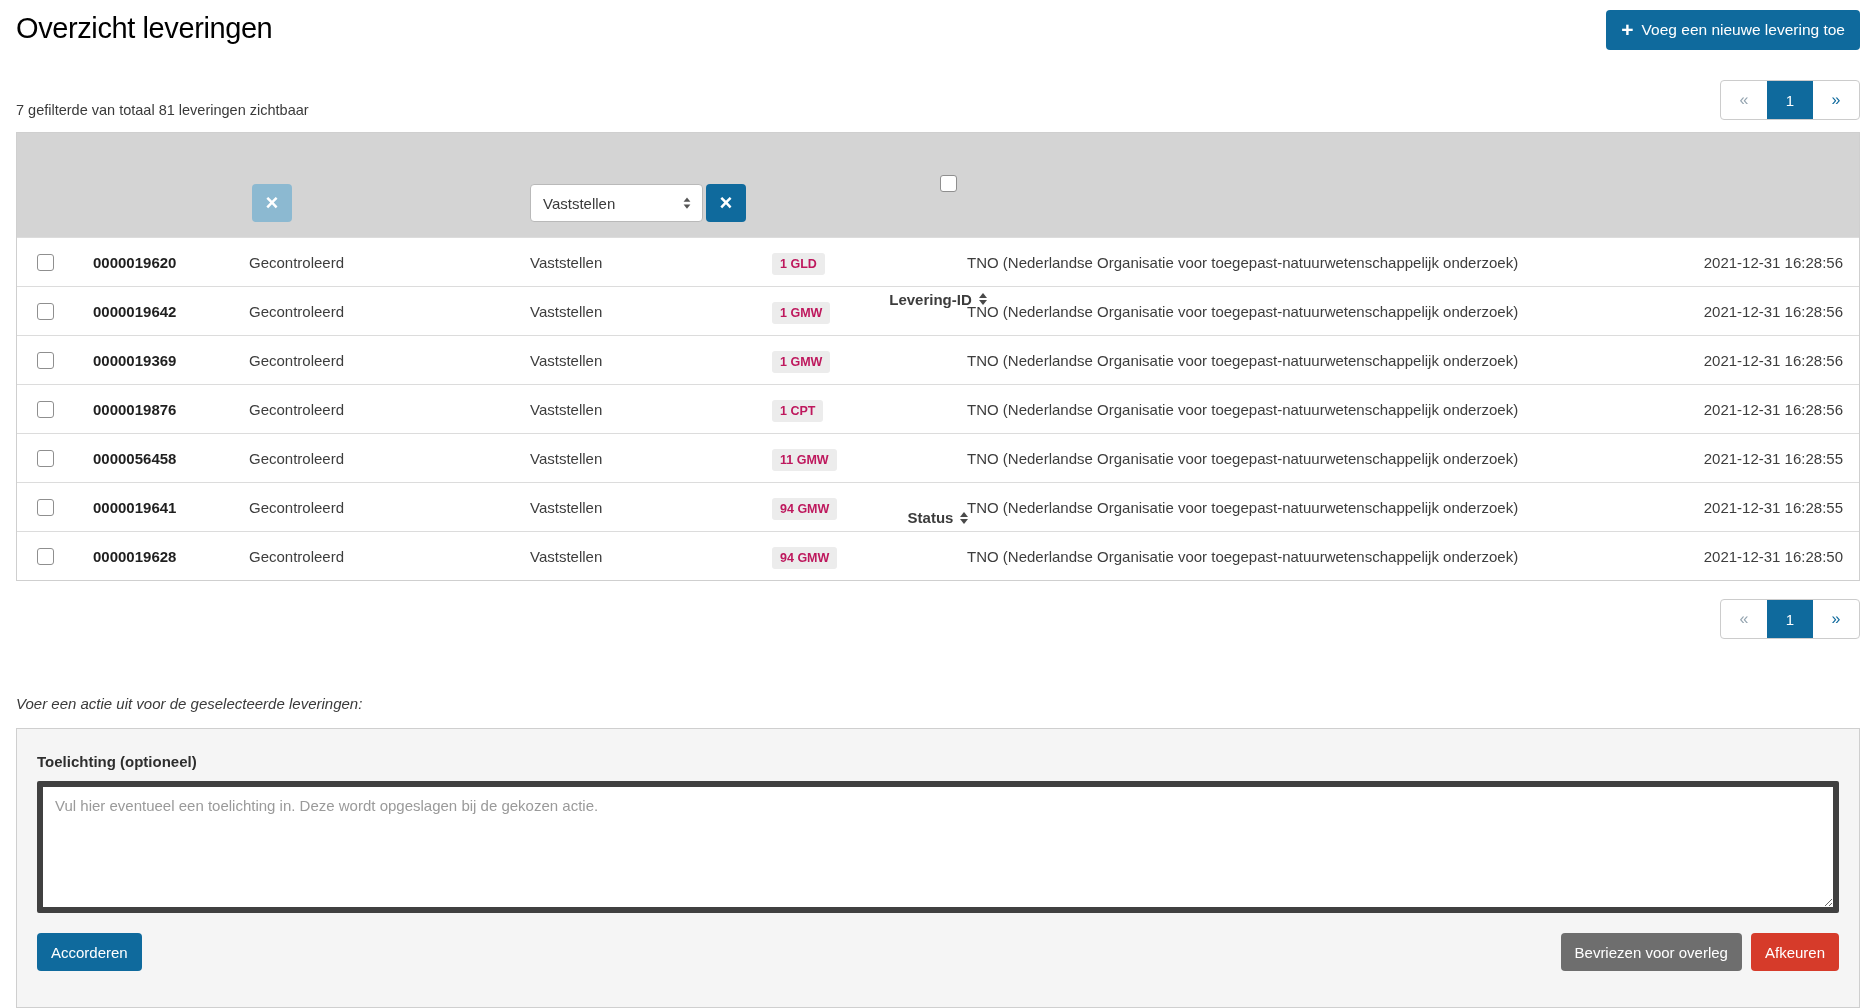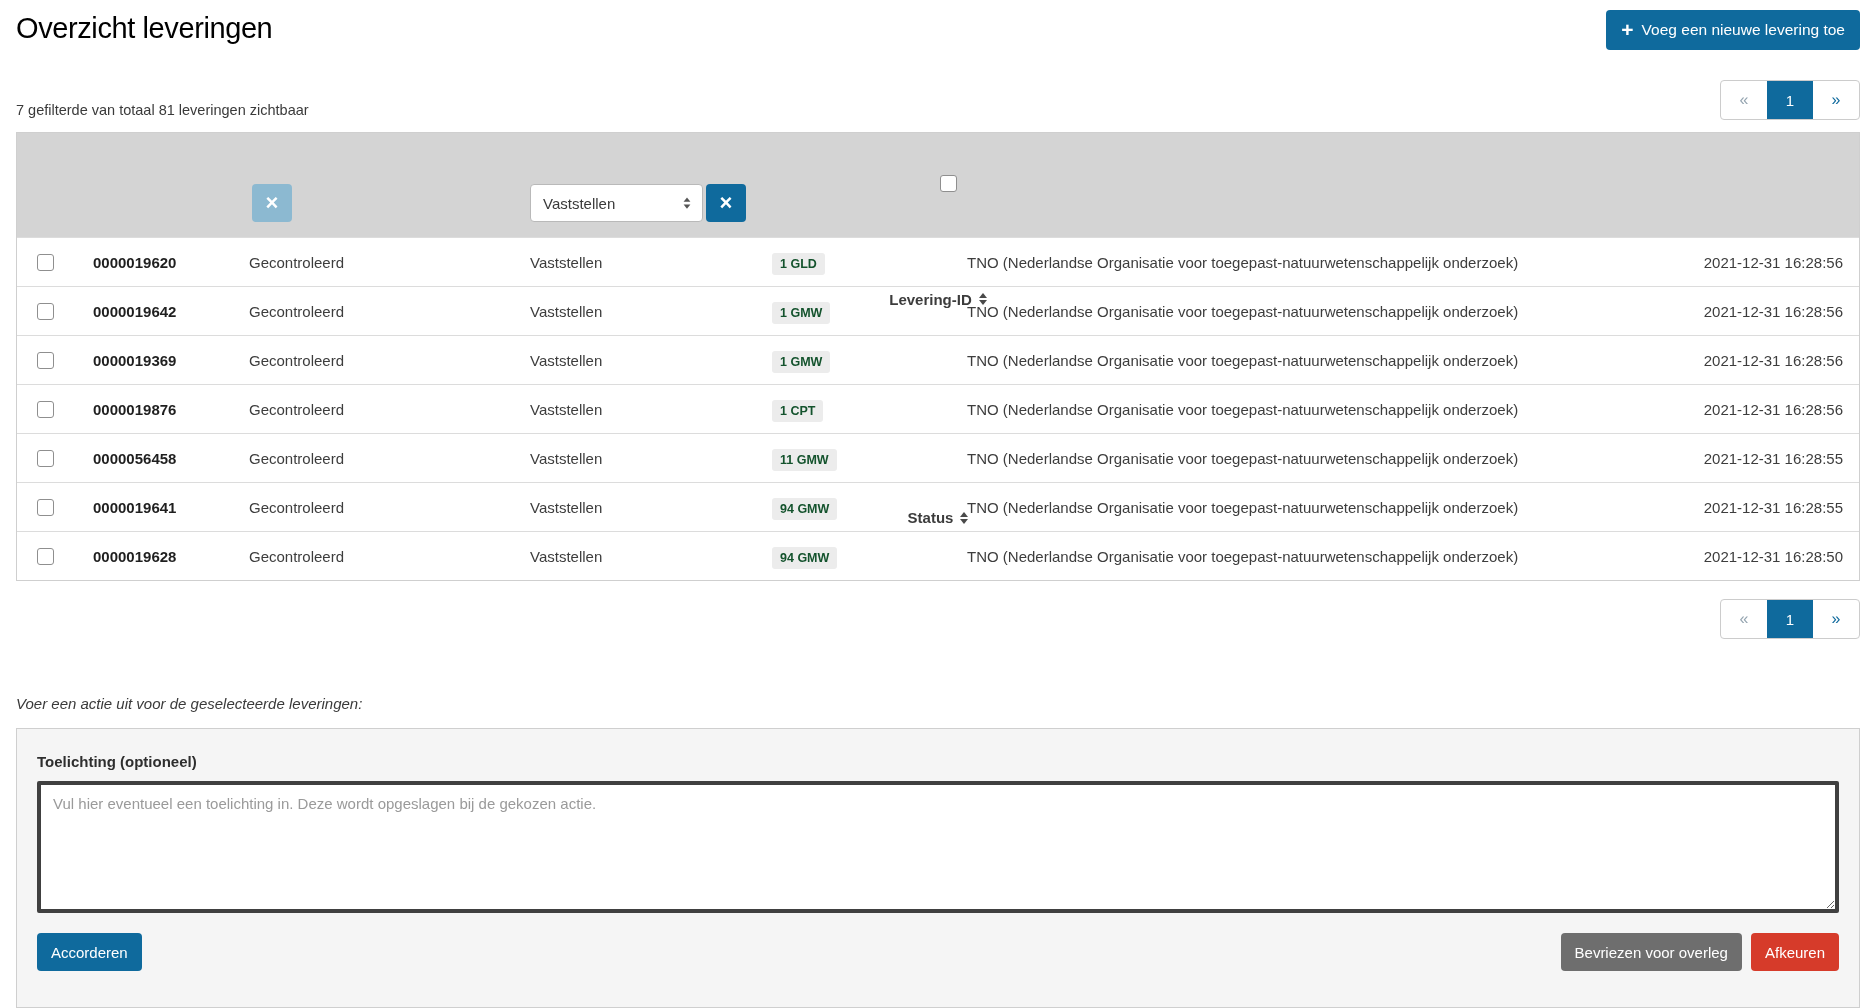--- a/index.html
+++ b/index.html
@@ -71,36 +71,36 @@
   .clear-btn{
     width:40px;height:38px;margin-left:3px;border-radius:4px;border:none;
     display:flex;align-items:center;justify-content:center;color:#fff;
     font-size:22px;font-weight:700;line-height:1;cursor:pointer;
   }
   .clear-disabled{background:var(--light-blue);}
   .clear-active{background:var(--primary);}
 
   .tr{display:flex;align-items:center;height:49px;background:#fff;border-top:1px solid #dcdcdc;font-size:15px;}
   .id-text{font-weight:700;color:#1f1f1f;}
-  .badge{background:var(--badge-bg);border-radius:3px;padding:4px 8px;font-size:12.5px;font-weight:700;color:#14532d;white-space:nowrap;}
+  .badge{background:var(--badge-bg);border-radius:3px;padding:4px 8px;font-size:12.5px;font-weight:700;color:#be185d;white-space:nowrap;}
   .door-text{white-space:nowrap;overflow:hidden;text-overflow:ellipsis;margin-left:38px;}
 
   .bottom-pagination{display:flex;justify-content:flex-end;margin-top:18px;}
 
   
   .bottom{display:flex;align-items:flex-start;margin-top:56px;}
   .bottom-left{flex:0 0 947px;}
   .bottom-right{flex:1 1 auto;}
   .italic-label{font-style:italic;font-size:15px;color:#3a3a3a;}
   .download-btn{margin-top:20px;height:38px;font-size:15px;}
 
   .action-panel{margin-top:16px;background:#f5f5f5;border:1px solid #cfcfcf;padding:24px 20px 36px 20px;}
   .panel-label{font-weight:700;font-size:15px;color:#2e2e2e;margin-bottom:11px;}
   .toelichting-textarea{
-    width:100%;height:132px;border:4px solid #404040;border-radius:2px;background:#fff;
+    width:100%;height:132px;border:6px solid #404040;border-radius:2px;background:#fff;
     padding:10px 12px;font-family:"Liberation Sans", sans-serif;font-size:15px;color:#3a3a3a;
   }
   .toelichting-textarea::placeholder{color:#9a9a9a;}
   .panel-buttons{display:flex;justify-content:space-between;margin-top:16px;}
   .right-group{display:flex;gap:9px;}
   .action-btn{height:38px;padding:0 14px;font-size:15px;color:#fff;border-radius:4px;}
   .btn-gray{background:var(--gray-button);}
   .btn-red{background:var(--red);}
 </style>
 </head>

